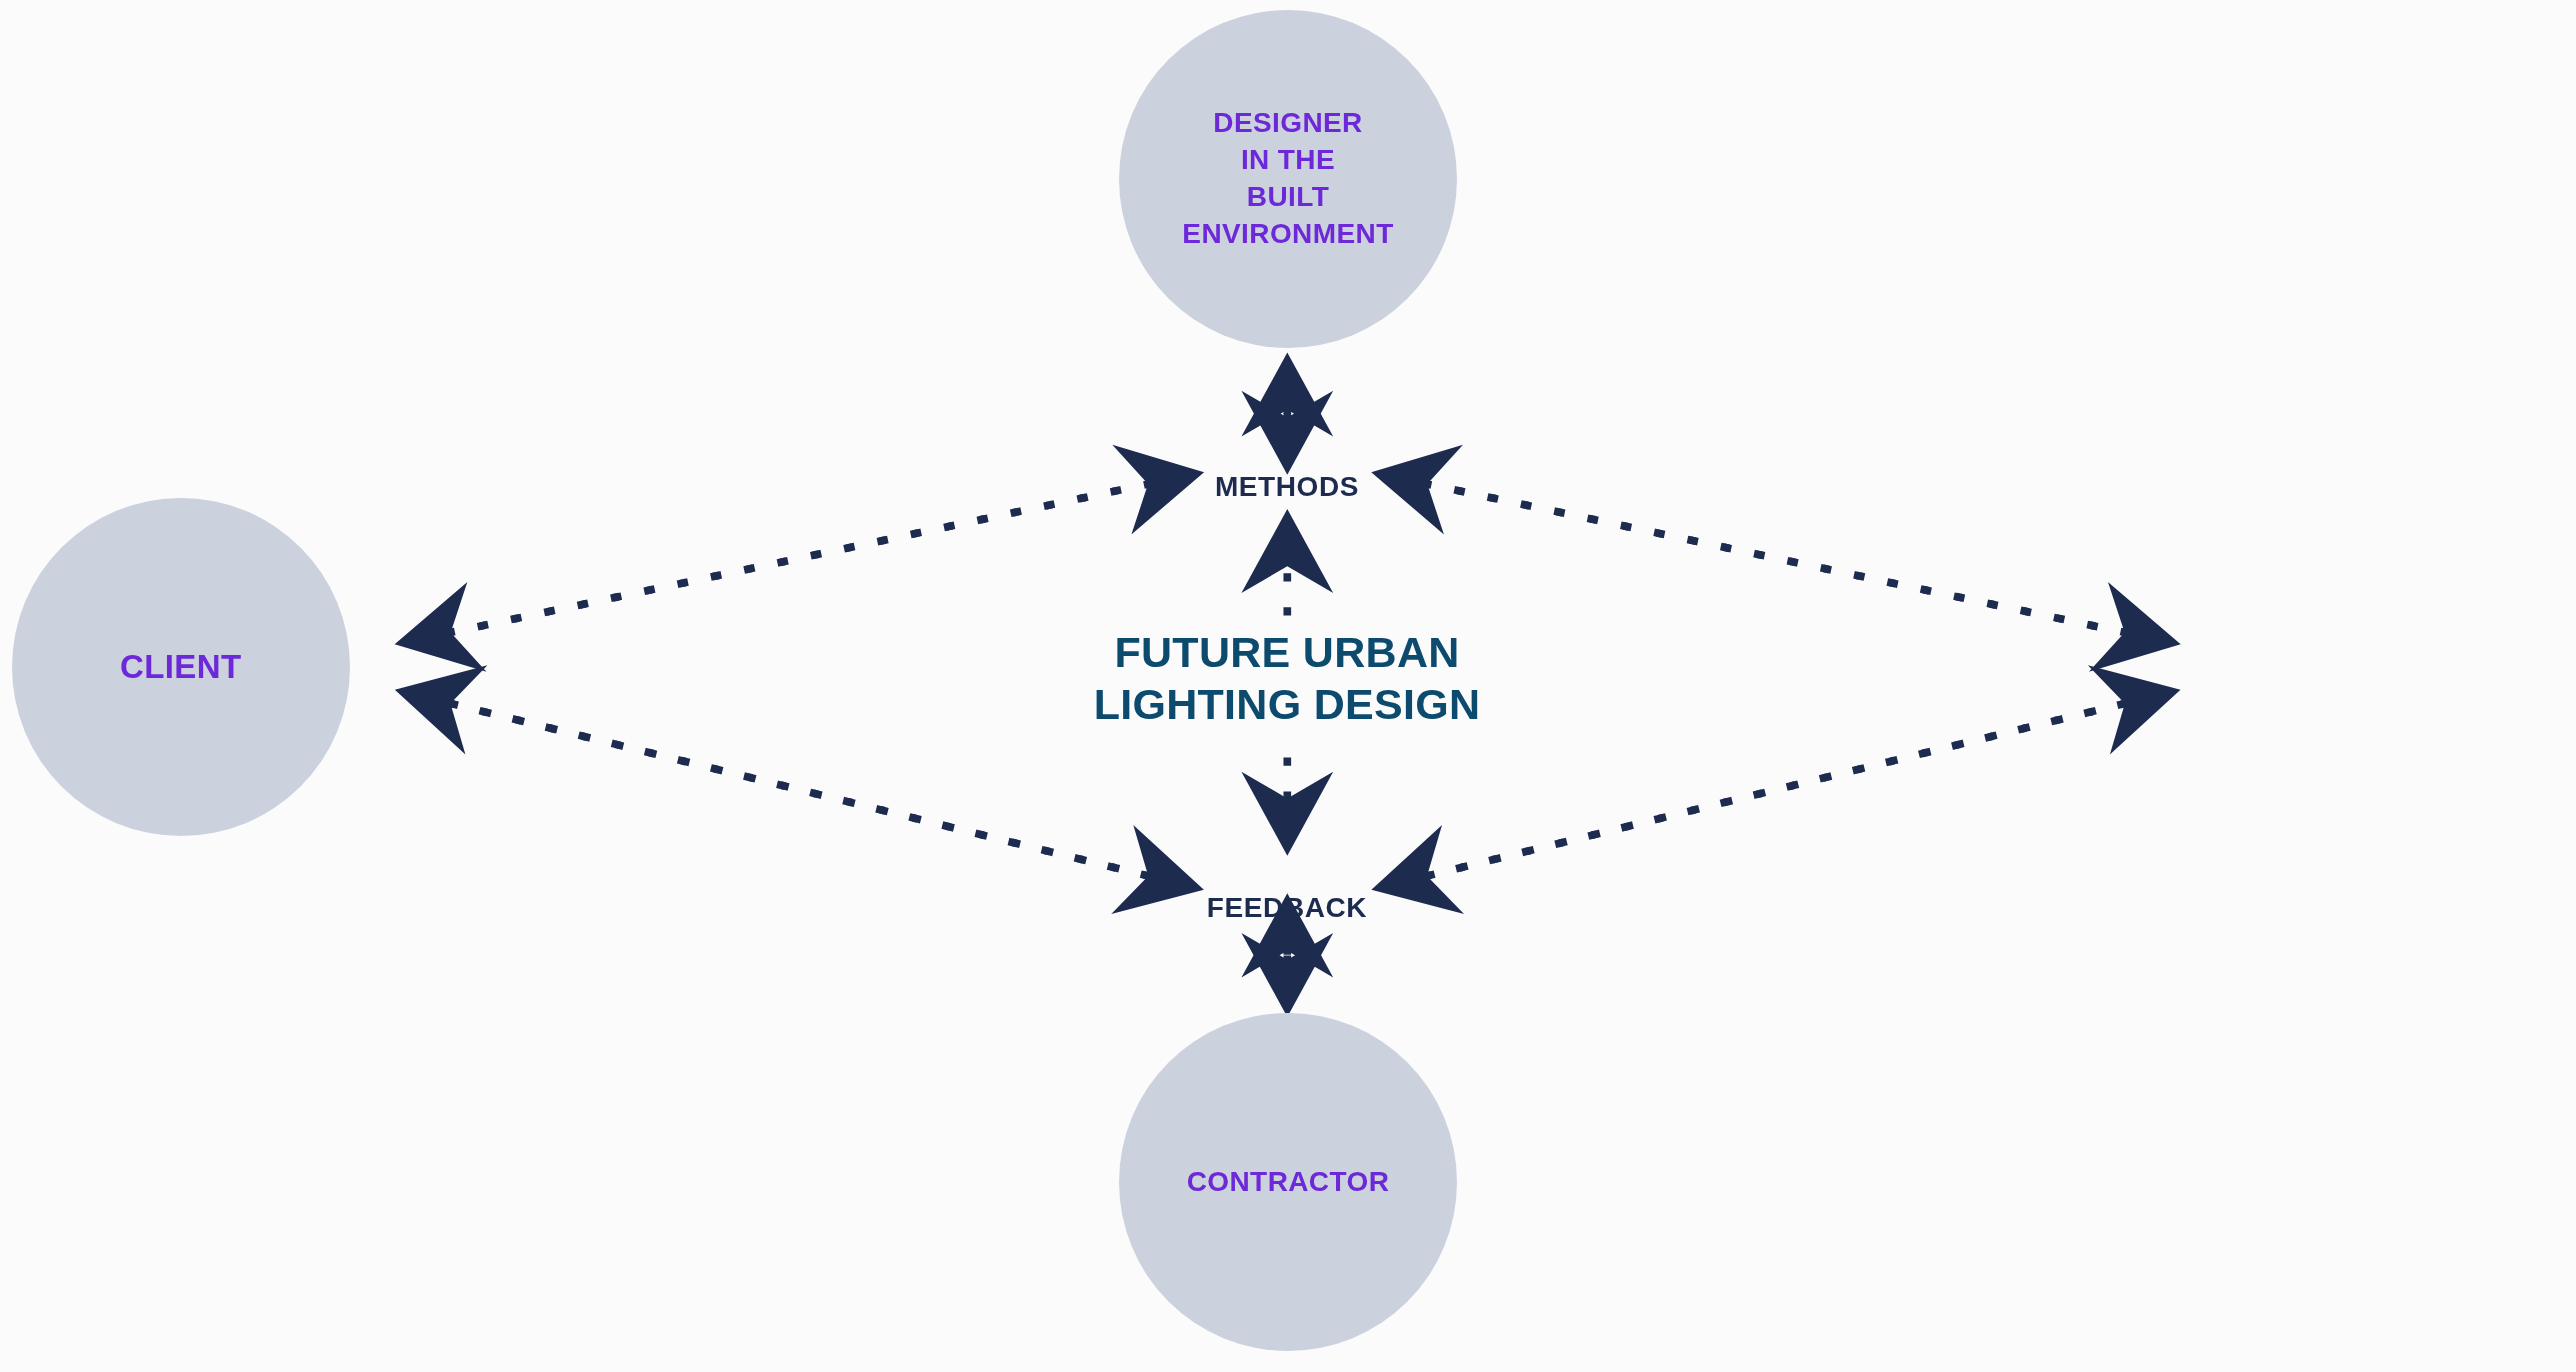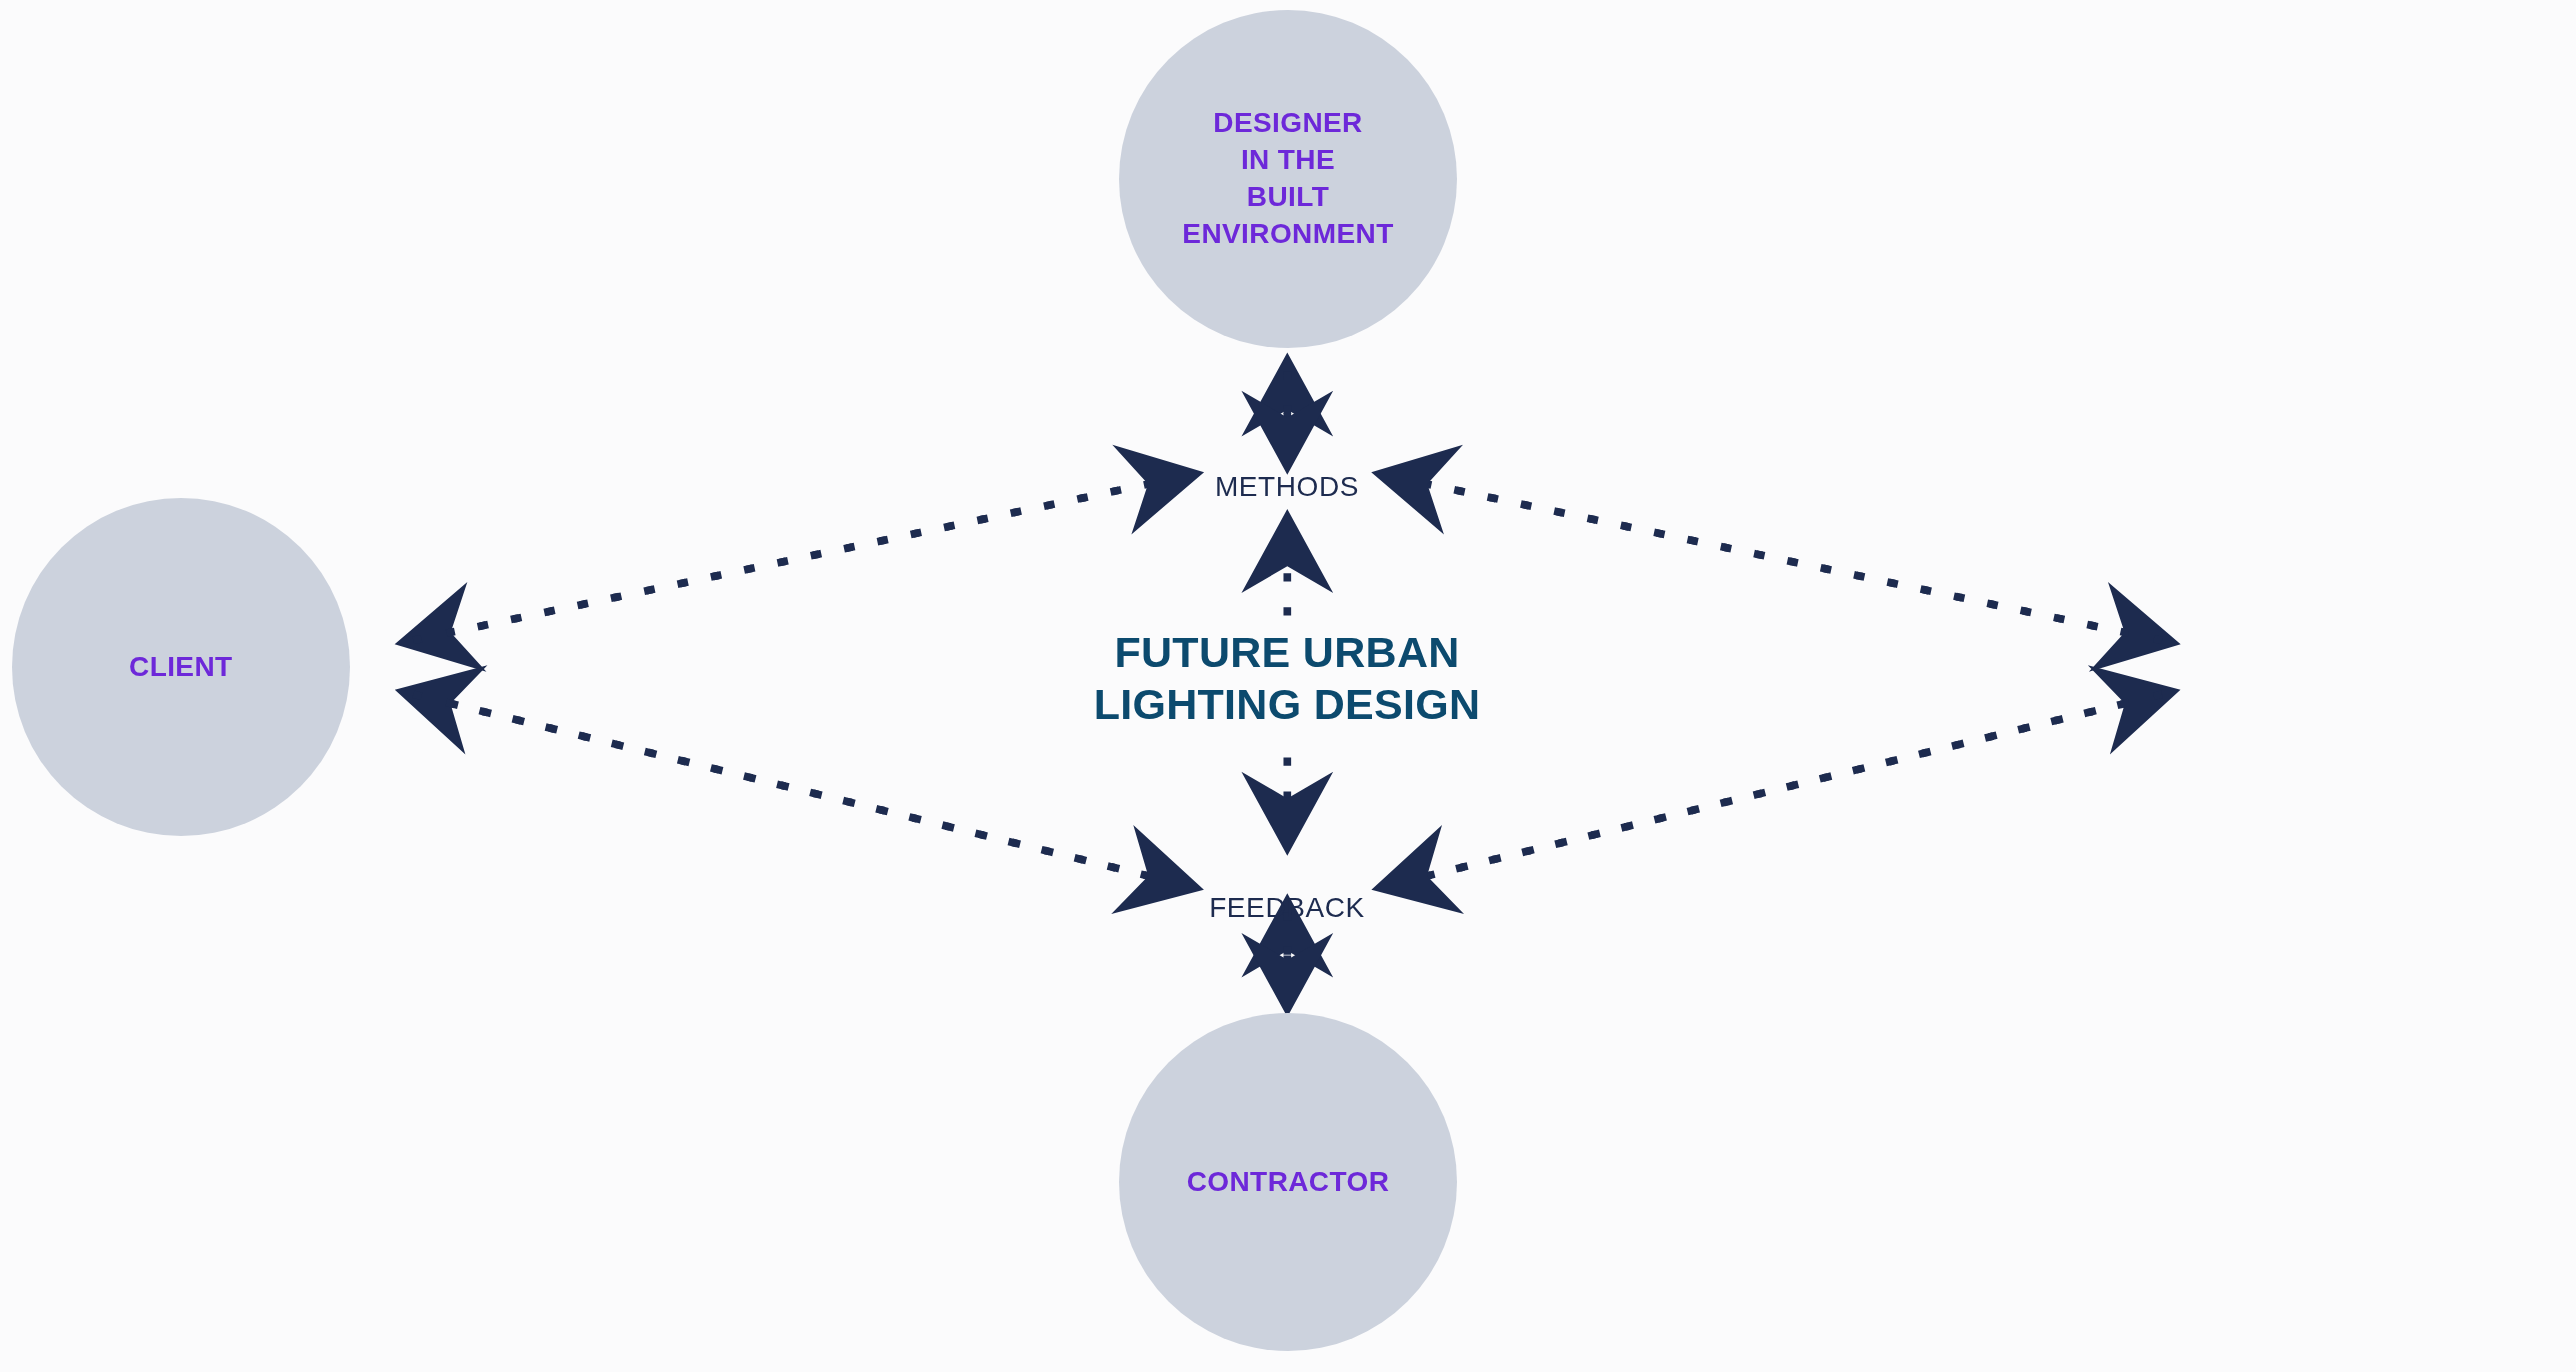--- a/index.html
+++ b/index.html
@@ -43,34 +43,34 @@
     white-space: pre-line;
     user-select: none;
   }
   #node-designer {
     left: 1119px; top: 9.7px; width: 338px; height: 338px;
   }
   #node-designer .node-label { font-size: 28px; line-height: 1.32; }
   #node-client {
     left: 11.8px; top: 498px; width: 338px; height: 338px;
   }
-  #node-client .node-label { font-size: 28px; }
+  #node-client .node-label { font-size: 33px; }
   #node-enduser {
     left: 2210px; top: 498px; width: 338px; height: 338px;
   }
   #node-enduser .node-label { font-size: 28px; }
   #node-contractor {
     left: 1119px; top: 1013px; width: 338px; height: 338px;
   }
   #node-contractor .node-label { font-size: 28px; }
 
   .flow-label {
     position: absolute;
     color: #1d2b4f;
-    font-weight: 400;
+    font-weight: 700;
     font-size: 28px;
     letter-spacing: 0.6px;
     text-transform: uppercase;
     white-space: nowrap;
     transform: translate(-50%, -50%);
     user-select: none;
   }
   #label-methods { left: 1287px; top: 487px; }
   #label-feedback { left: 1287px; top: 908px; }
 

